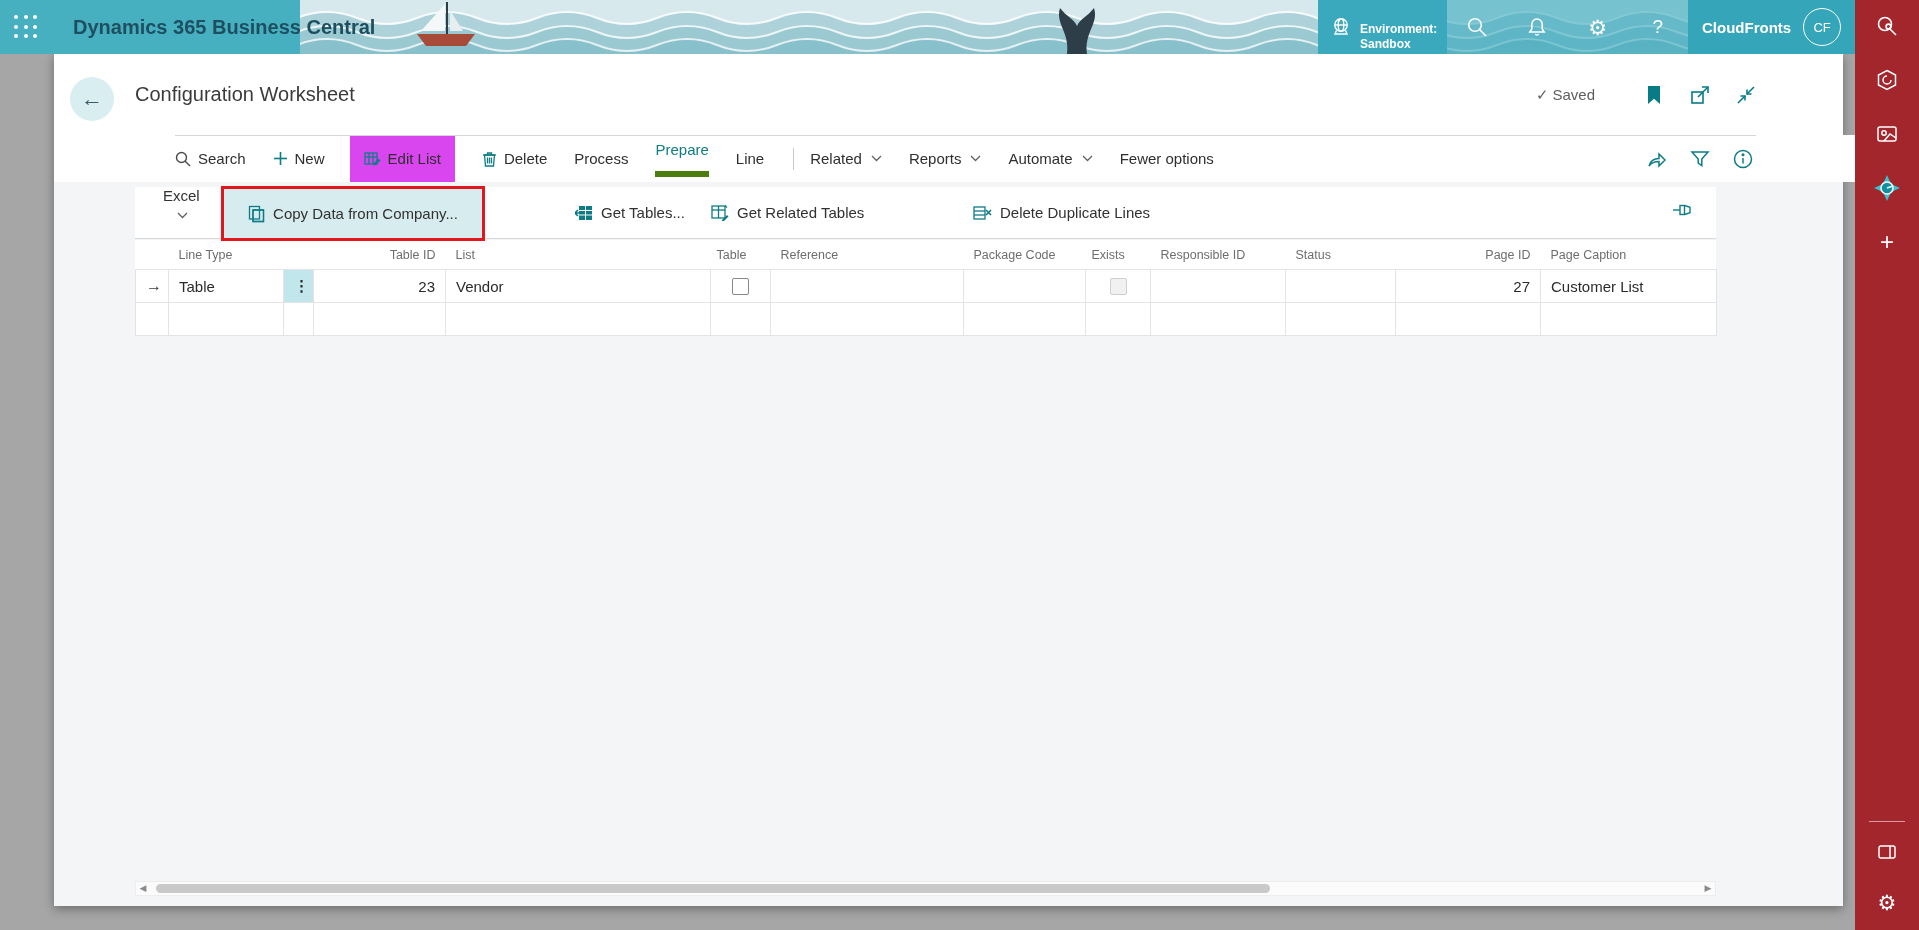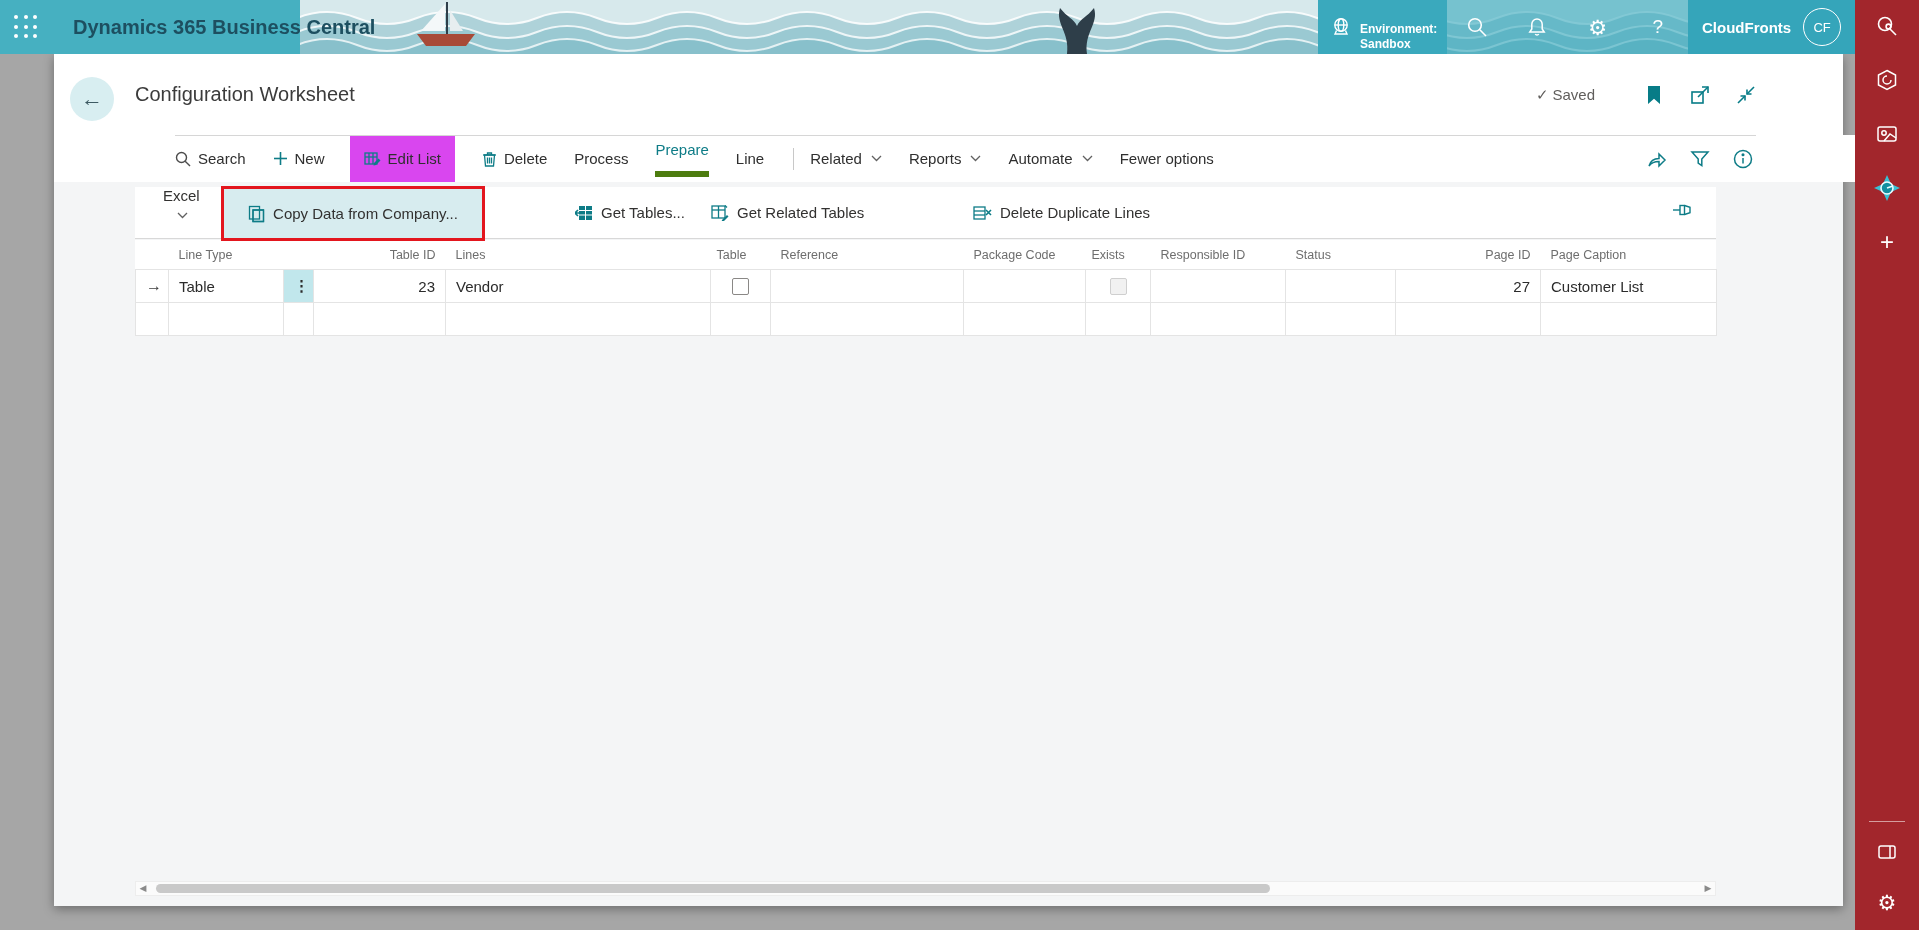--- a/index.html
+++ b/index.html
@@ -406,21 +406,21 @@
               <col style="width:110px">
               <col style="width:145px">
             <col style="width:176px">
           </colgroup>
           <thead>
             <tr>
               <th></th>
               <th>Line Type</th>
               <th></th>
               <th class="num">Table ID</th>
-              <th>Lines</th>
+              <th>List</th>
               <th class="chk">Table</th>
               <th>Reference</th>
               <th>Package Code</th>
               <th class="chk">Exists</th>
               <th>Responsible ID</th>
               <th>Status</th>
               <th class="num">Page ID</th>
               <th>Page Caption</th>
             </tr>
           </thead>

